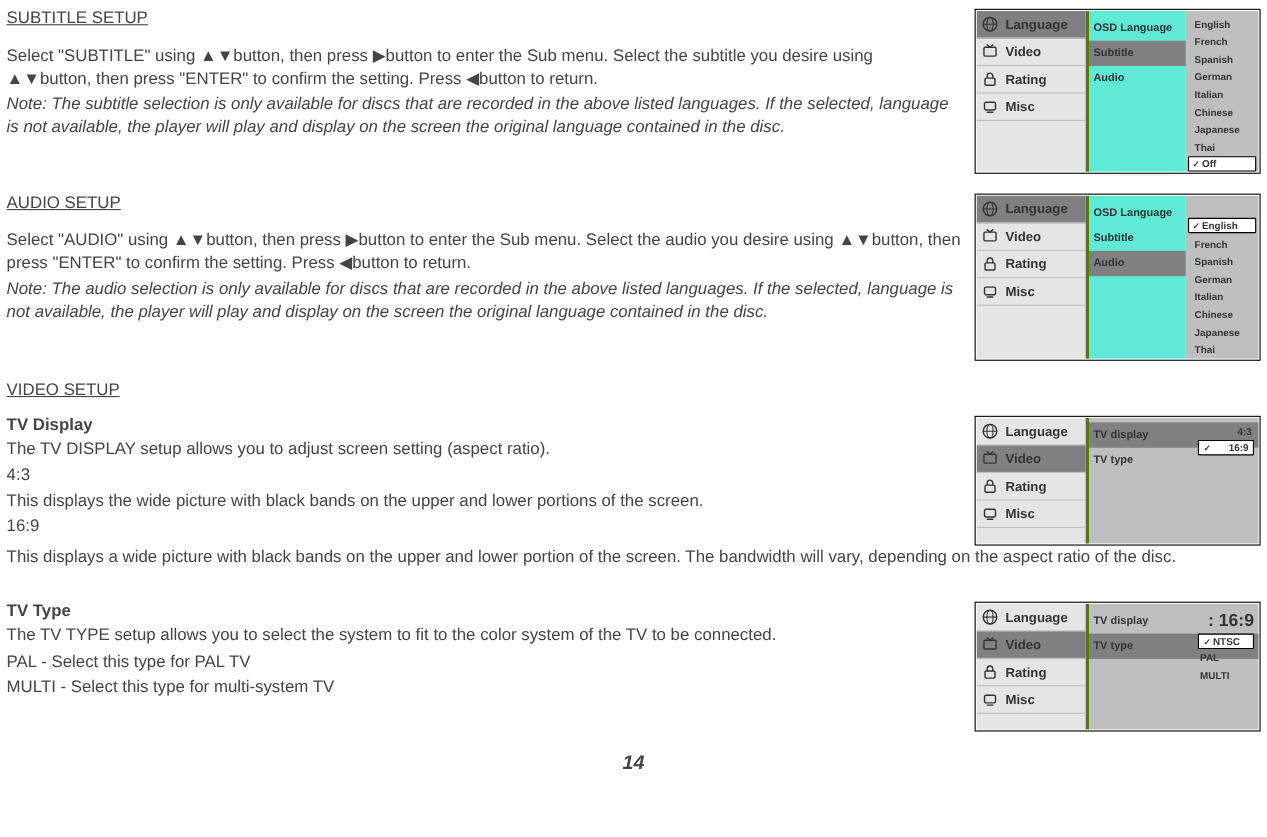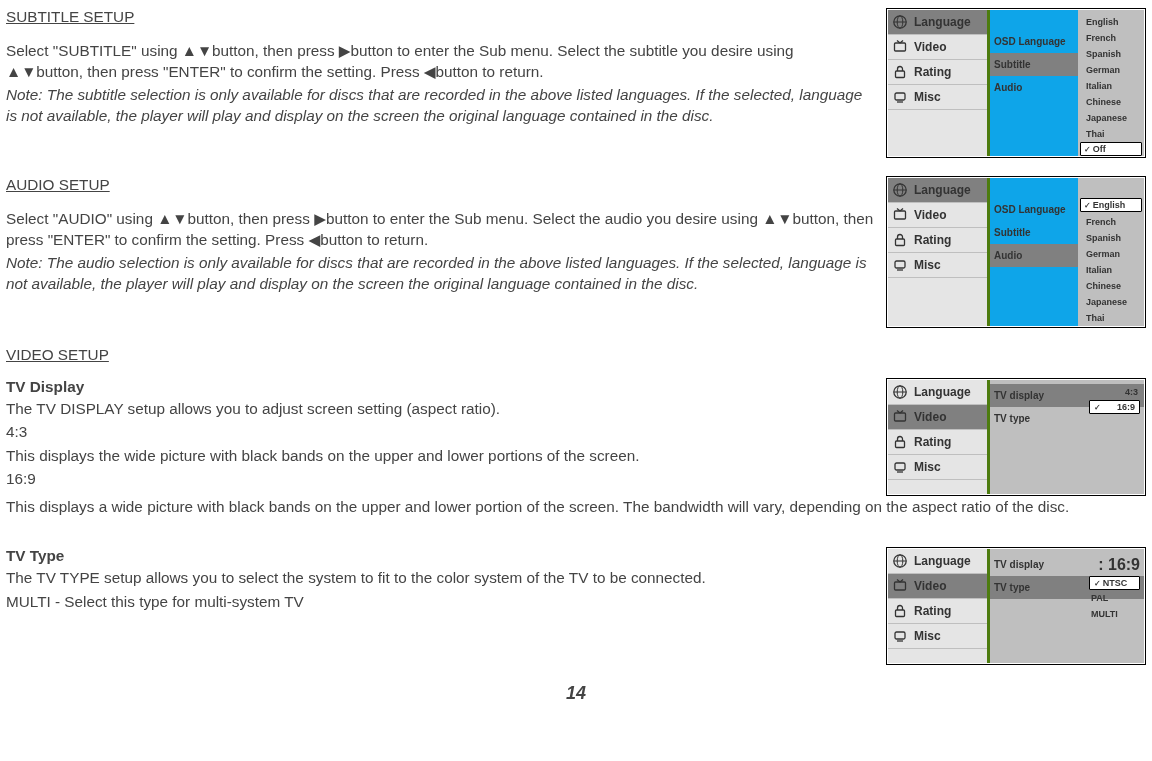--- a/index.html
+++ b/index.html
@@ -57,22 +57,22 @@
     display: flex;
     align-items: center;
     height: 25px;
     padding: 0 4px;
     font-size: 12px;
     border-bottom: 1px solid #bfbfbf;
   }
   .cat svg { flex: 0 0 auto; margin-right: 6px; }
   .subcol {
     width: 88px;
-    background: #0ea5e9;
-    padding-top: 20px;
+    background: #5eead4;
+    padding-top: 4px;
   }
   .subrow {
     height: 23px;
     font-size: 10px;
     padding: 0 4px;
     display: flex;
     align-items: center;
     white-space: nowrap;
   }
   .subrow.hi { background: #808080; }
@@ -343,20 +343,21 @@
   </div>
 </div>
 <p class="para">This displays a wide picture with black bands on the upper and lower portion of the screen. The bandwidth will vary, depending on the aspect ratio of the disc.</p>
 
 <div class="gap-m"></div>
 
 <div class="row">
   <div class="left">
     <p class="subheading">TV Type</p>
     <p class="para">The TV TYPE setup allows you to select the system to fit to the color system of the TV to be connected.</p>
+    <p class="para">PAL - Select this type for PAL TV</p>
     <p class="para">MULTI - Select this type for multi-system TV</p>
   </div>
   <div class="right">
     <div class="osd" style="height:118px">
       <div class="osd-body" style="min-height:114px">
         <div class="sidebar">
           <div class="cat">
             <svg width="16" height="16">
                 <use href="#icon-globe"></use>
               </svg>

